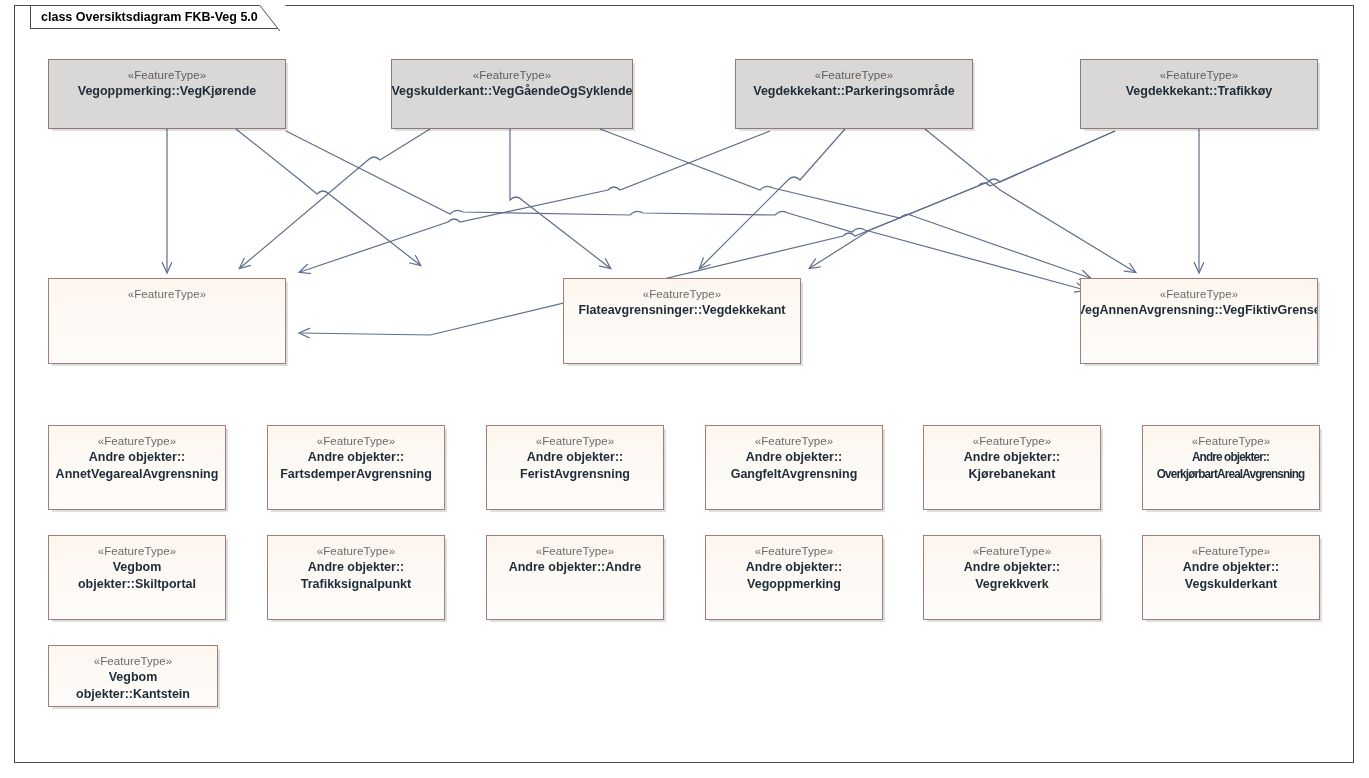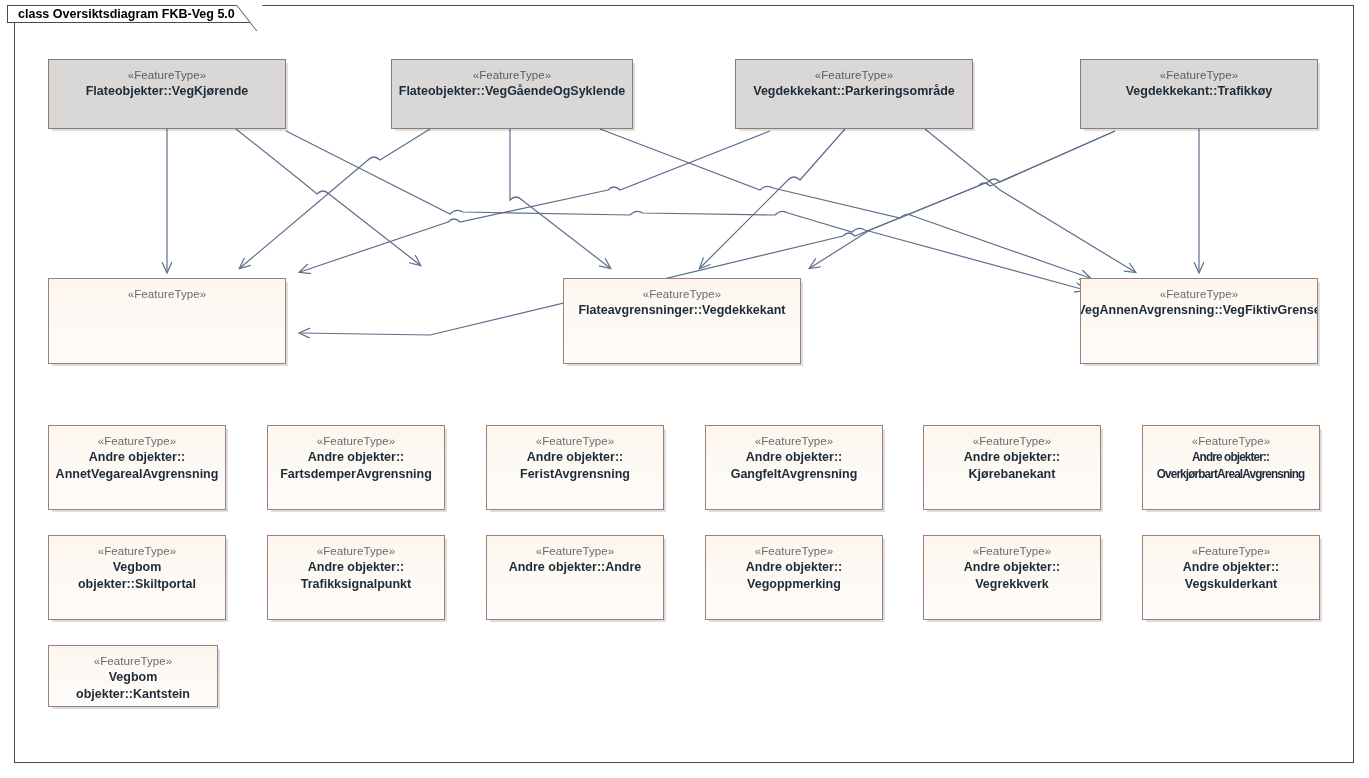--- a/index.html
+++ b/index.html
@@ -17,22 +17,22 @@
   #diagram-frame {
     position: absolute;
     left: 14px; top: 5px;
     width: 1340px; height: 758px;
     border: 1px solid #4a4a4a;
     box-sizing: border-box;
     background: #ffffff;
   }
   #frame-tab {
     position: absolute;
-    left: 7px; top: 5px;
-    height: 18px;
+    left: 30px; top: 5px;
+    height: 24px;
     box-sizing: border-box;
     background: #ffffff;
     border: 1px solid #4a4a4a;
     border-bottom: 1px solid #4a4a4a;
     padding: 0 26px 0 10px;
     display: flex; align-items: center;
     font-size: 12.5px;
     font-weight: bold;
     color: #000000;
     white-space: nowrap;
@@ -133,25 +133,25 @@
     <path d="M925,129 L1000,190 L1135,272"></path>
 
     <path d="M1115,131 L990,186 Q984,180 978,186 L855,236 Q849,230 843,236 L430,335 L300,333"></path>
     <path d="M1115,131 L1000,182 Q994,176 988,182 L870,230 L810,268"></path>
     <path d="M1199,129 L1199,272"></path>
   </g>
 </svg>
 
 <div class="uml-box gray" style="left: 48px; top: 59px; width: 238px; height: 70px;">
     <div class="stereotype">«FeatureType»</div>
-    <div class="cls-name">Flateobjekter::VegKjørende</div>
+    <div class="cls-name">Vegoppmerking::VegKjørende</div>
   </div>
 <div class="uml-box gray" style="left: 391px; top: 59px; width: 242px; height: 70px;">
     <div class="stereotype">«FeatureType»</div>
-    <div class="cls-name">Flateobjekter::VegGåendeOgSyklende</div>
+    <div class="cls-name">Vegskulderkant::VegGåendeOgSyklende</div>
   </div>
 <div class="uml-box gray" style="left: 735px; top: 59px; width: 238px; height: 70px;">
     <div class="stereotype">«FeatureType»</div>
     <div class="cls-name">Vegdekkekant::Parkeringsområde</div>
   </div>
 <div class="uml-box gray" style="left: 1080px; top: 59px; width: 238px; height: 70px;">
     <div class="stereotype">«FeatureType»</div>
     <div class="cls-name">Vegdekkekant::Trafikkøy</div>
   </div>
 <div class="uml-box cream" style="left: 48px; top: 278px; width: 238px; height: 86px;">

